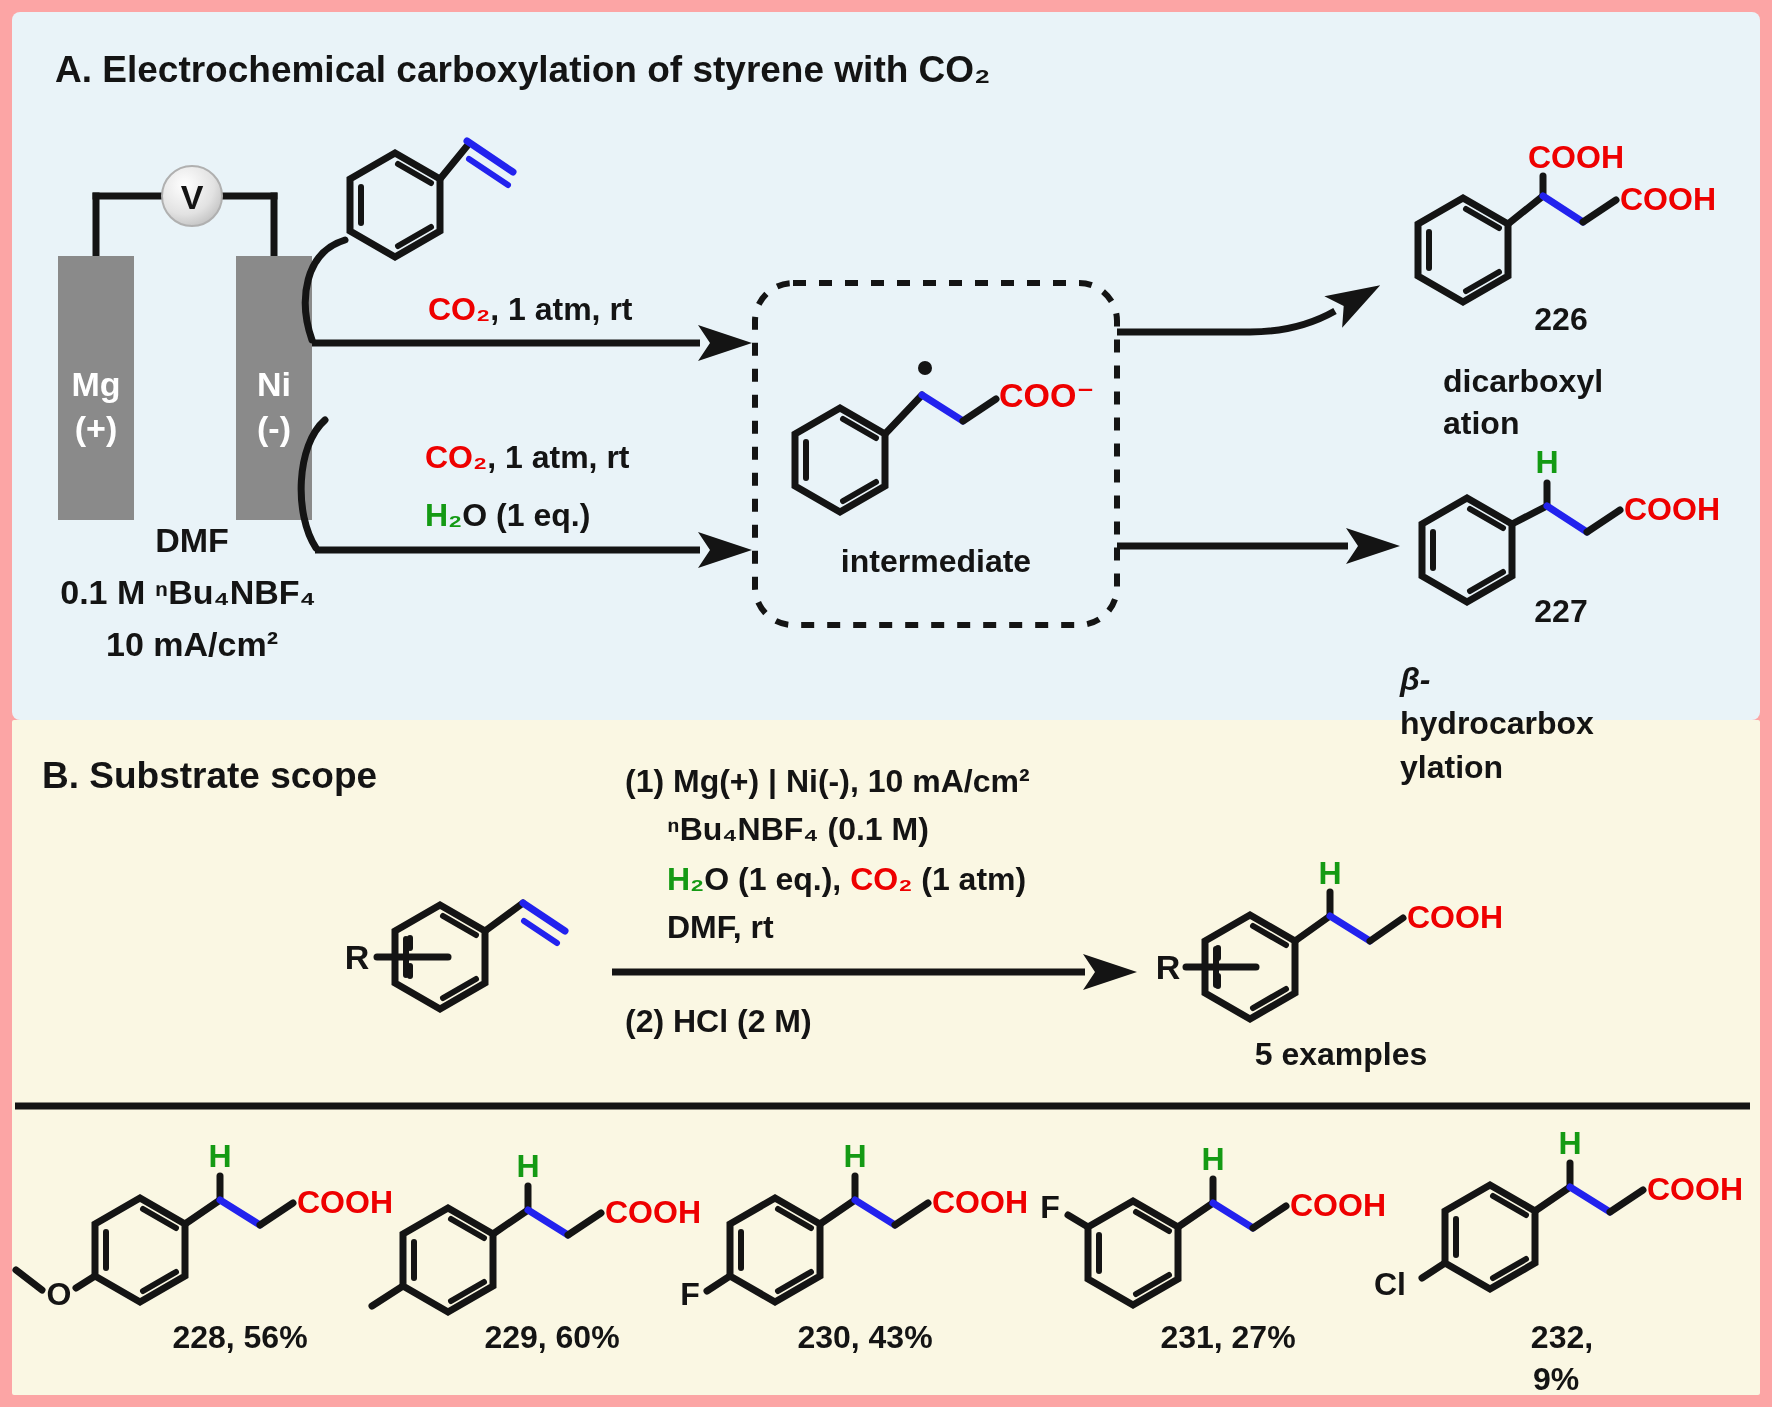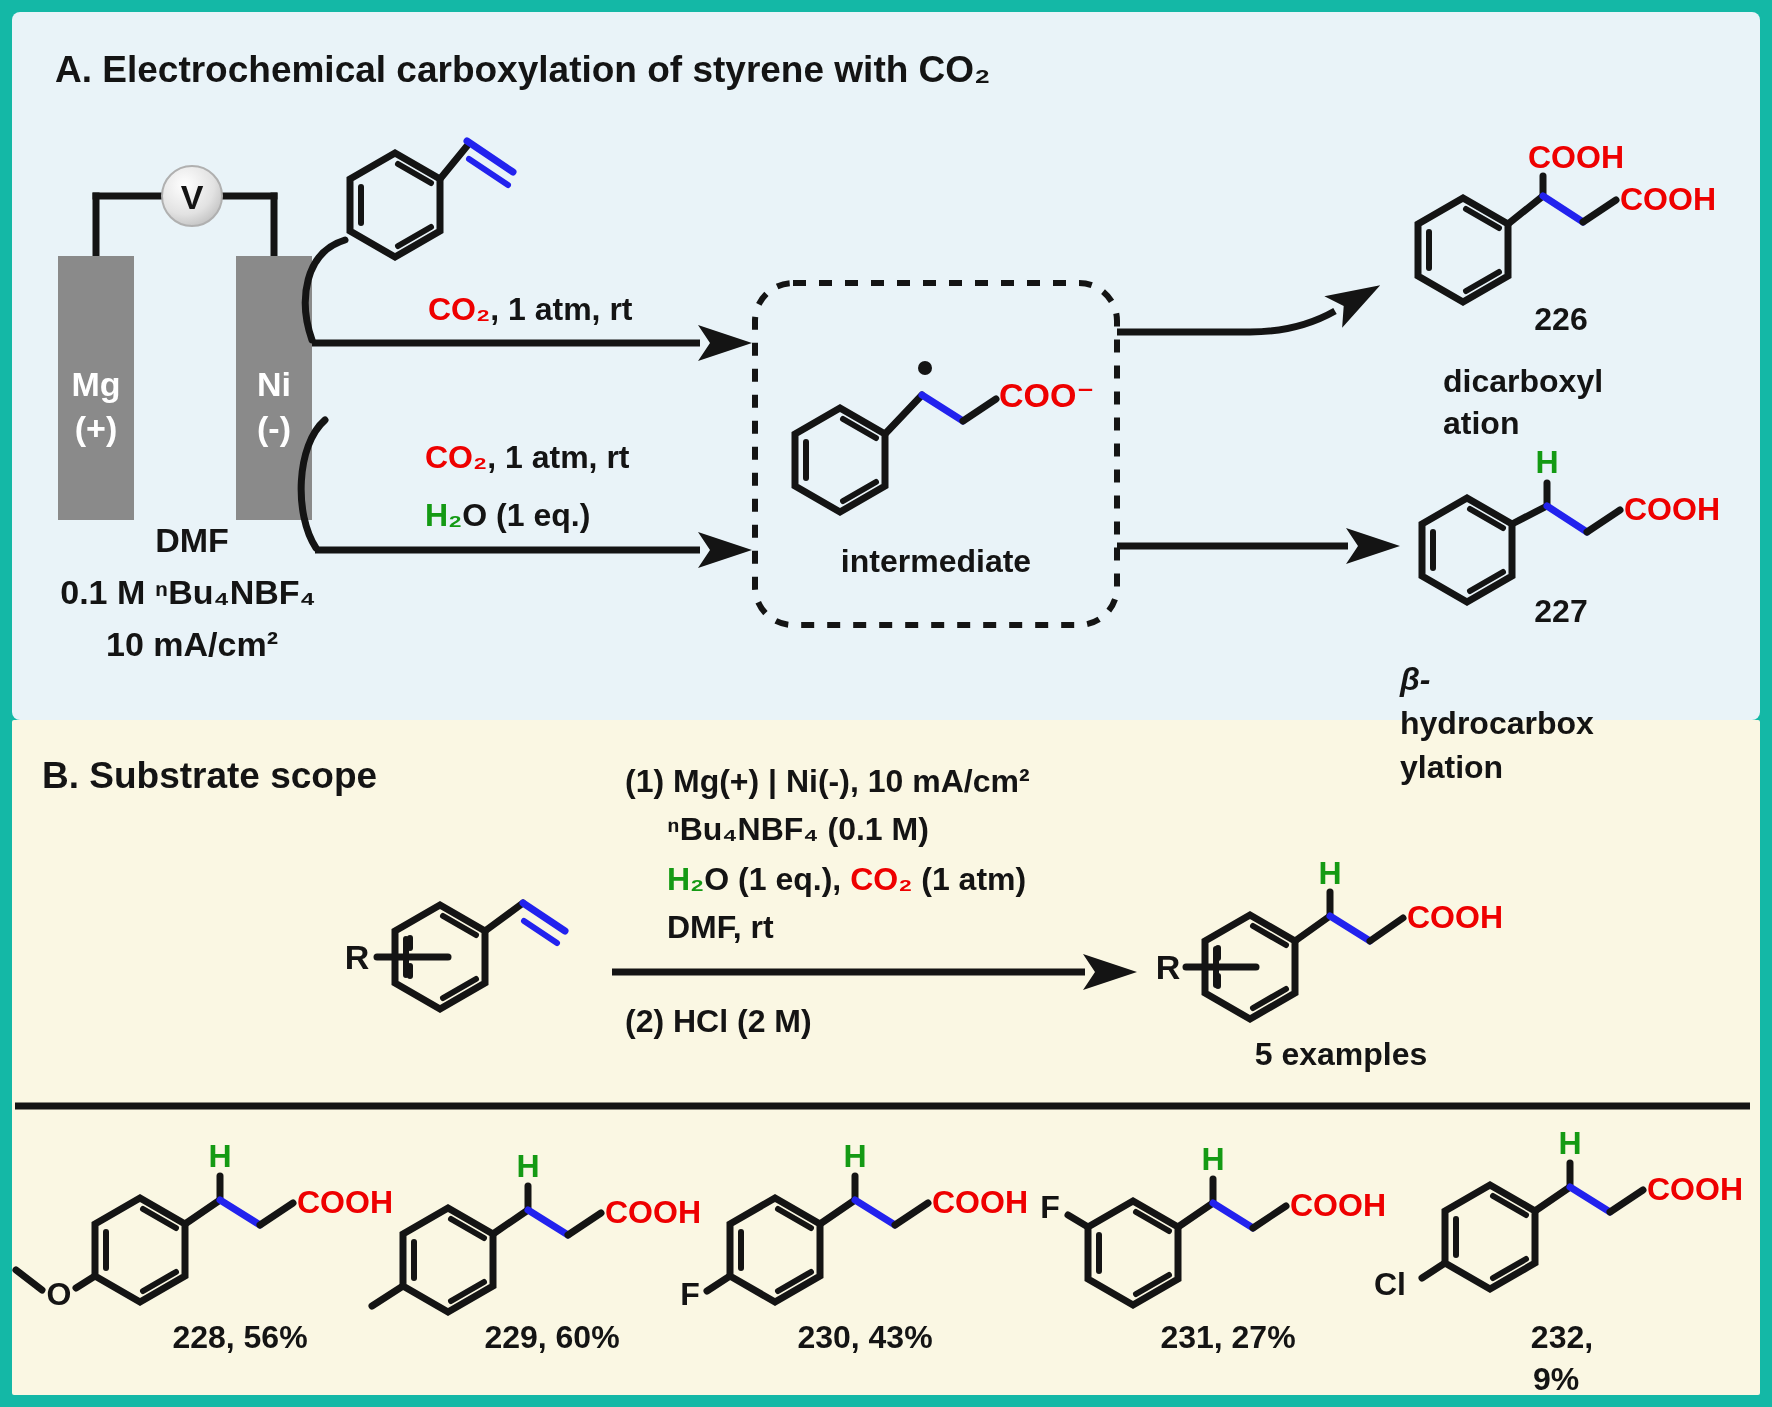--- a/index.html
+++ b/index.html
@@ -1,16 +1,16 @@
 <!DOCTYPE html>
 <html><head>
 <meta charset="utf-8">
 <style>
   html,body{margin:0;padding:0;background:#ffffff;}
-  #canvas{position:relative;width:1772px;height:1407px;background:#14b8a6;overflow:hidden;}
+  #canvas{position:relative;width:1772px;height:1407px;background:#fca5a5;overflow:hidden;}
   svg{position:absolute;left:0;top:0;}
   .t{font-family:"Liberation Sans","DejaVu Sans",sans-serif;font-weight:bold;fill:#141414;}
   .t37{font-size:37px;}
   .t34{font-size:34px;}
   .t32{font-size:32px;}
   .red{fill:#ee0000;}
   .green{fill:#149a14;}
   .white{fill:#ffffff;}
   .mid{text-anchor:middle;}
   .bd{stroke:#141414;stroke-width:7;stroke-linecap:round;fill:none;}

